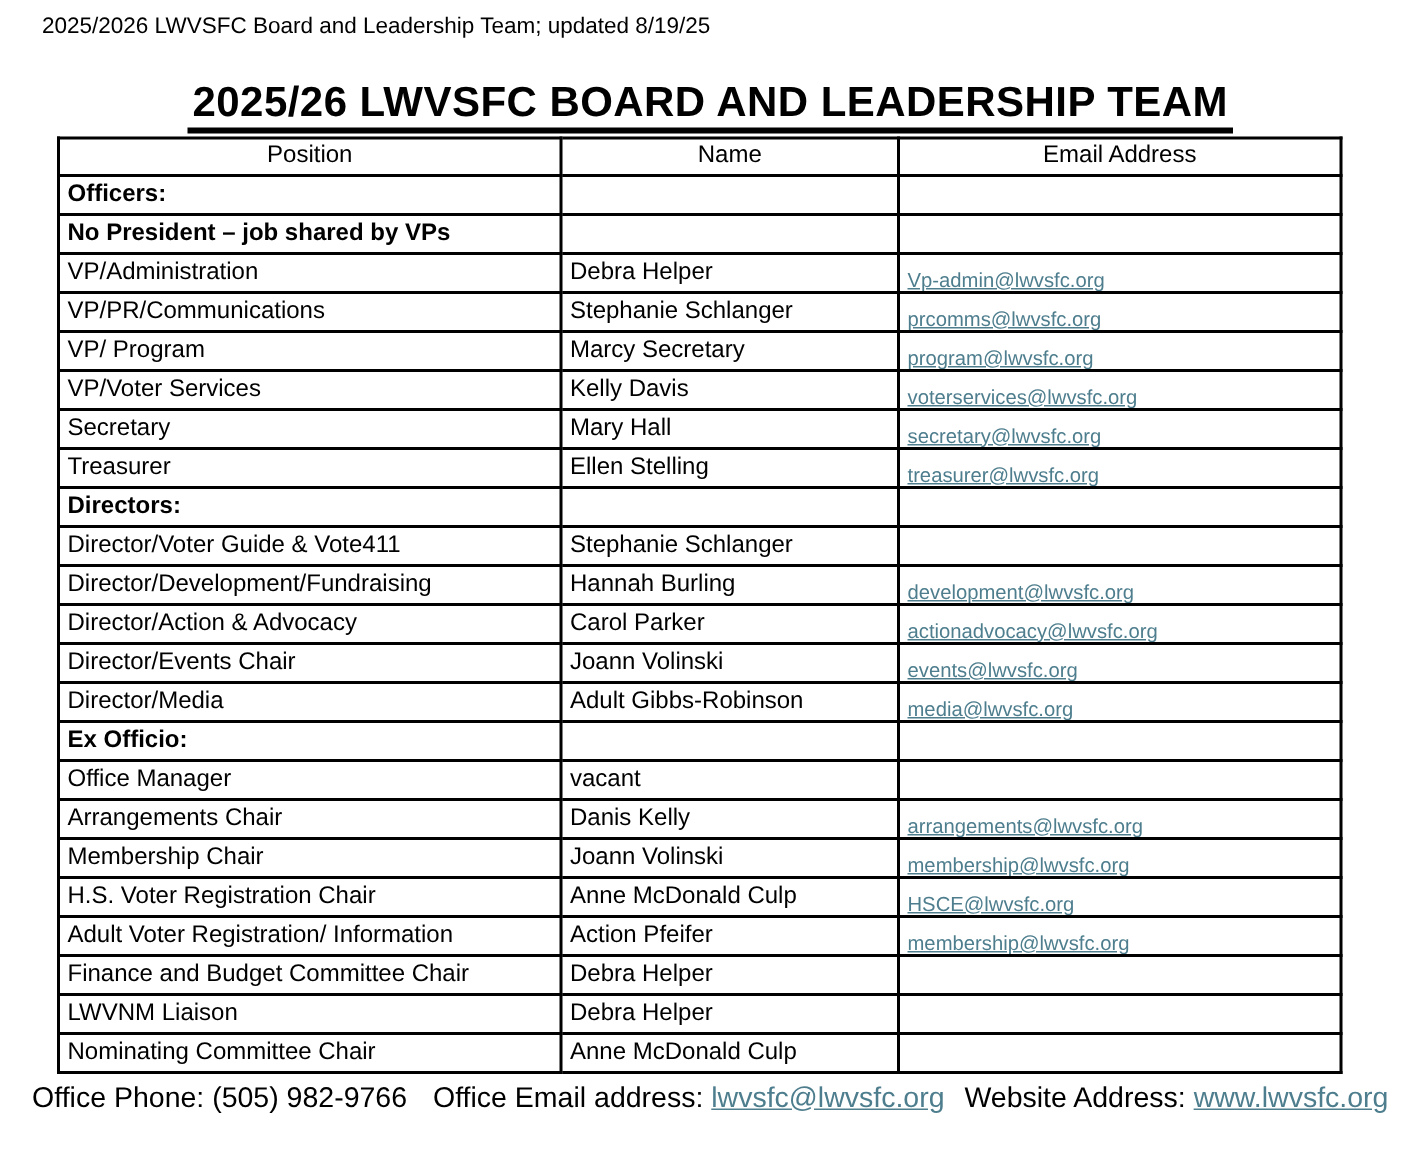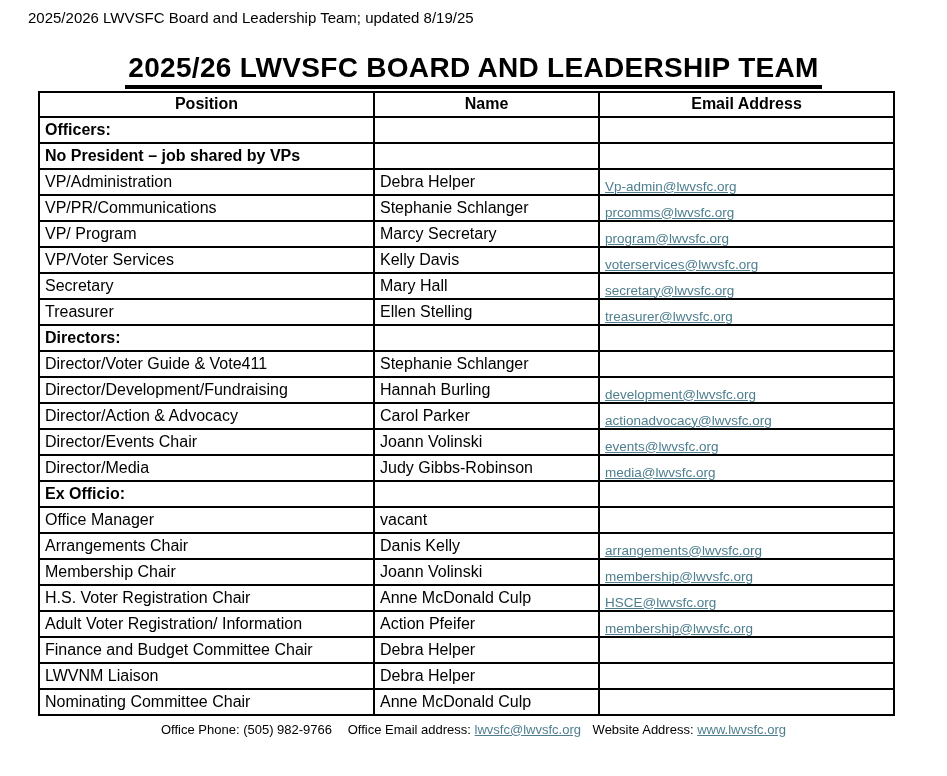--- a/index.html
+++ b/index.html
@@ -41,21 +41,21 @@
   .board-table col.c-pos { width: 335px; }
   .board-table col.c-name { width: 225px; }
   .board-table col.c-email { width: 295px; }
   .board-table th, .board-table td {
     border: 2px solid #000000;
     overflow: hidden;
     white-space: nowrap;
   }
   .board-table th {
     font-size: 16px;
-    font-weight: bold;
+    font-weight: normal;
     text-align: center;
     height: 25px;
     padding: 1px 4px;
   }
   .board-table td {
     font-size: 16px;
     height: 26px;
     padding: 1px 5px;
     vertical-align: middle;
   }
@@ -69,21 +69,21 @@
   }
   a.doc-link {
     color: var(--link-color, #4e7e8e);
     text-decoration: underline;
     cursor: pointer;
   }
   .board-table td.email-cell a.doc-link { font-size: 13.5px; }
   .footer-line {
     margin-top: 6px;
     text-align: center;
-    font-size: 13px;
+    font-size: 19px;
   }
   .footer-line .sep { display: inline-block; width: 12px; }
 </style>
 </head>
 <body>
 
 <div class="doc-header">2025/2026 LWVSFC Board and Leadership Team; updated 8/19/25</div>
 
 <div class="title-wrap">
   <h1 class="page-title">2025/26 LWVSFC BOARD AND LEADERSHIP TEAM</h1>
@@ -163,21 +163,21 @@
         <td>Carol Parker</td>
         <td class="email-cell"><a class="doc-link" href="#">actionadvocacy@lwvsfc.org</a></td>
       </tr>
       <tr>
         <td>Director/Events Chair</td>
         <td>Joann Volinski</td>
         <td class="email-cell"><a class="doc-link" href="#">events@lwvsfc.org</a></td>
       </tr>
       <tr>
         <td>Director/Media</td>
-        <td>Judy Gibbs-Robinson</td>
+        <td>Adult Gibbs-Robinson</td>
         <td class="email-cell"><a class="doc-link" href="#">media@lwvsfc.org</a></td>
       </tr>
       <tr class="section">
         <td>Ex Officio:</td>
         <td></td>
         <td class="email-cell"></td>
       </tr>
       <tr>
         <td>Office Manager</td>
         <td>vacant</td>

